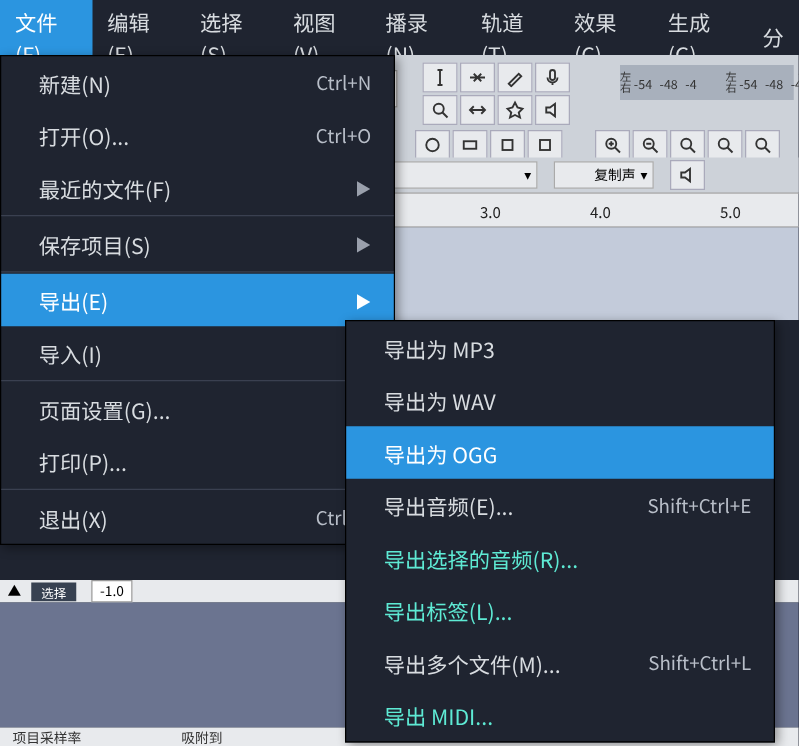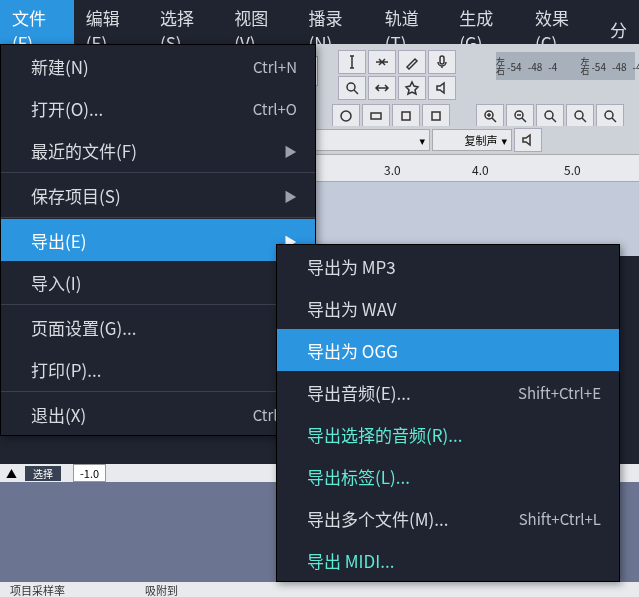--- a/index.html
+++ b/index.html
@@ -19,56 +19,56 @@
 
 .timeline { position: absolute; top: 154px; left: 276px; right: 0; height: 28px; background: #e8eaed; border-top: 1px solid #aaa; border-bottom: 1px solid #aaa; }
 .timeline-ticks { position: relative; height: 100%; font-size: 12px; color: #222; }
 .timeline-ticks span { position: absolute; top: 6px; }
 
 .waveform { position: absolute; top: 182px; left: 276px; right: 0; height: 74px; background: #c3cbda; overflow: hidden; }
 .wave-shape { position: absolute; bottom: 0; left: 0; width: 40px; height: 70px; }
 .wave-shape::before { content: ""; position: absolute; left: 0; bottom: 0; width: 0; height: 0; border-left: 20px solid transparent; border-right: 20px solid transparent; border-bottom: 55px solid #3b5fcf; }
 .wave-shape::after { content: ""; position: absolute; left: 8px; bottom: 0; width: 0; height: 0; border-left: 12px solid transparent; border-right: 12px solid transparent; border-bottom: 40px solid #6e8fe8; }
 
-.dropdown-strip { position: absolute; top: 126px; left: 276px; right: 0; height: 28px; background: #cdd2d9; display: flex; align-items: center; gap: 2px; padding: 0 4px; }
+.dropdown-strip { position: absolute; top: 126px; left: 276px; right: 0; height: 28px; background: #cdd2d9; display: flex; align-items: center; gap: 13px; padding: 0 4px; }
 .dd { background: #e8eaed; border: 1px solid #aaa; height: 22px; min-width: 60px; display: flex; align-items: center; justify-content: flex-end; padding: 0 4px; font-size: 11px; }
 .dd::after { content: "▾"; margin-left: 4px; }
 
 .track-footer { position: absolute; top: 464px; left: 0; right: 0; height: 18px; background: #e8eaed; display: flex; align-items: center; font-size: 11px; }
 .track-footer .num { background: #fff; border: 1px solid #999; padding: 0 6px; margin-left: 4px; }
 .track-footer .sel { background: #374151; color: #fff; padding: 0 8px; margin: 0 8px; font-size: 10px; }
 
 .track-spacer { position: absolute; top: 482px; left: 0; right: 0; height: 100px; background: #6b7490; }
 .bottom-strip { position: absolute; top: 582px; left: 0; right: 0; height: 15px; background: #e8eaed; font-size: 11px; padding-left: 10px; color: #333; display: flex; align-items: center; }
 
 .menu { position: absolute; background: #1f2430; color: #d8dce0; border: 1px solid #000; box-shadow: 2px 2px 8px rgba(0,0,0,0.4); }
 .menu.file { top: 44px; left: 0; width: 316px; }
-.menu.sub { top: 244px; left: 276px; width: 344px; }
+.menu.sub { top: 256px; left: 276px; width: 344px; }
 .menu-row { display: flex; align-items: center; justify-content: space-between; height: 42px; padding: 0 18px 0 30px; font-size: 17px; cursor: pointer; }
 .menu-row.hover { background: #2b95e0; color: #fff; }
 .menu-row.disabled { color: #5eead4; cursor: default; }
 .menu-sep { height: 1px; background: #3a4050; margin: 1px 0; }
 .menu-row .accel { color: #b8bec8; font-size: 15px; }
 .menu-row .arrow { font-size: 13px; color: #9aa0ac; }
 .menu-row.hover .arrow { color: #fff; }
 
 .icon-svg { width: 16px; height: 16px; stroke: #333; fill: none; stroke-width: 1.5; }
 </style>
 </head>
 <body>
 
 <div class="menubar">
     <div class="menubar-item active">文件(F)</div>
     <div class="menubar-item">编辑(E)</div>
     <div class="menubar-item">选择(S)</div>
     <div class="menubar-item">视图(V)</div>
     <div class="menubar-item">播录(N)</div>
     <div class="menubar-item">轨道(T)</div>
+    <div class="menubar-item">效果(C)</div>
     <div class="menubar-item">生成(G)</div>
-    <div class="menubar-item">效果(C)</div>
     <div class="menubar-item">分</div>
   </div>
 
 <div class="toolbar-area">
   <div style="position:absolute; top:12px; left:8px;">
     <div class="record-btn">
         <div class="record-dot"></div>
       </div>
   </div>
   <div style="position:absolute; top:6px; left:62px; display:flex; gap:2px;">
@@ -191,21 +191,21 @@
         <path d="M3 6v4h3l4 3V3L6 6z"></path>
       </svg>
     </div>
 </div>
 
 <div class="timeline">
   <div class="timeline-ticks">
       <span style="left: 20px;">1.5</span>
       <span style="left: 108px;">3.0</span>
       <span style="left: 196px;">4.0</span>
-      <span style="left: 288px;">5.0</span>
+      <span style="left: 300px;">5.0</span>
     </div>
 </div>
 
 <div class="waveform">
   <div class="wave-shape"></div>
 </div>
 
 <div class="track-footer">
   <span style="margin-left:6px">▲</span>
   <span class="sel">选择</span>

